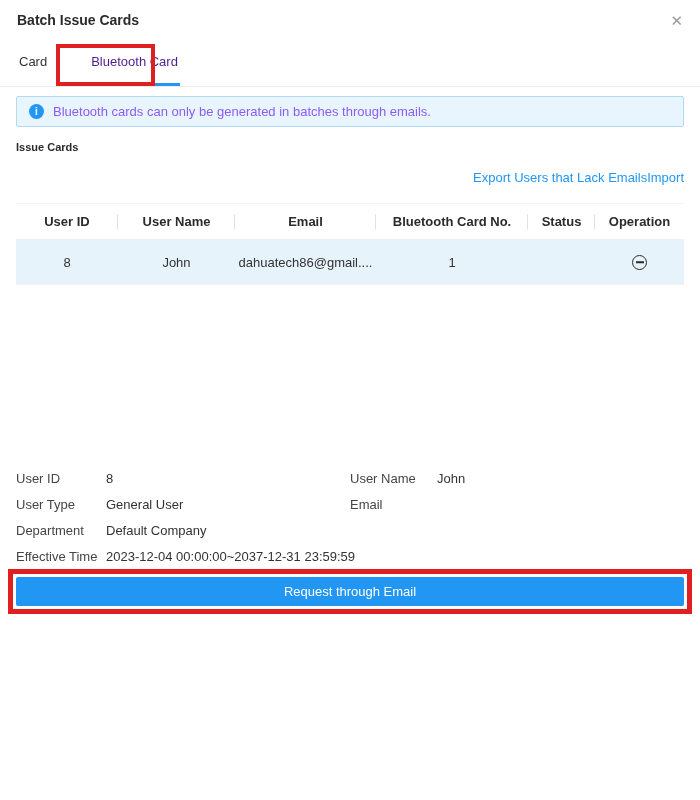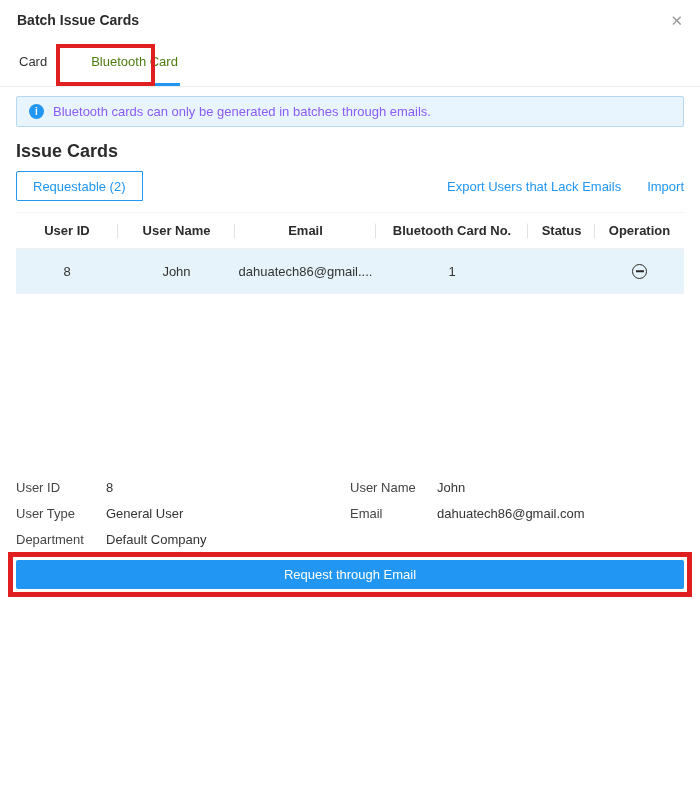--- a/index.html
+++ b/index.html
@@ -22,57 +22,57 @@
 
   
   .tabbar {
     display: flex; gap: 40px; padding: 0 17px; height: 47px;
     border-bottom: 1px solid #ebebeb; align-items: stretch;
   }
   .tab {
     display: flex; align-items: center; cursor: pointer;
     border-bottom: 3px solid transparent; padding: 0 2px; color: #333;
   }
-  .tab.active { color: #4d7c0f; border-bottom-color: #2196f3; }
+  .tab.active { color: #4c1d95; border-bottom-color: #2196f3; }
 
   
   .annotation-tab {
     position: absolute; left: 56px; top: 44px; width: 99px; height: 42px;
     border: 4px solid #e02020; pointer-events: none; z-index: 5;
   }
 
   
   .banner {
     margin: 9px 16px 0; background: #e9f5fe; border: 1px solid #b5d9f3;
     border-radius: 2px; padding: 7px 12px; display: flex; align-items: center; gap: 9px;
   }
   .info-icon {
     flex: 0 0 15px; width: 15px; height: 15px; border-radius: 50%;
     background: #2196f3; color: #fff; font-size: 10px; font-weight: bold;
     display: flex; align-items: center; justify-content: center; font-style: normal;
   }
   .banner-text { color: #8b5cf6; }
 
   
-  .section-title { margin: 14px 16px 0; font-size: 18px; font-weight: bold; color: #2b2b2b; }
+  .section-title { margin: 14px 16px 0; font-size: 11px; font-weight: bold; color: #2b2b2b; }
 
   .controls {
     margin: 9px 16px 0; display: flex; align-items: center; justify-content: space-between;
     height: 30px;
   }
   .segmented { display: flex; }
   .seg-btn {
     height: 30px; padding: 0 16px; background: #fff; border: 1px solid #dcdcdc;
     font-size: 13px; color: #333; cursor: pointer; display: flex; align-items: center;
     font-family: inherit;
   }
   .seg-btn.first { border-radius: 2px 0 0 2px; }
   .seg-btn.last  { border-radius: 0 2px 2px 0; margin-left: -1px; }
   .seg-btn.active { border-color: #2196f3; color: #2196f3; position: relative; z-index: 1; }
-  .links { display: flex; gap: 26px; }
+  .links { display: flex; }
   .link { color: #2196f3; cursor: pointer; }
 
   
   .table { margin: 11px 16px 0; border-top: 1px solid #f4f4f4; }
   .thead { display: flex; height: 36px; align-items: center; border-bottom: 1px solid #f0f0f0; }
   .th {
     font-weight: bold; font-size: 13px; color: #2b2b2b; text-align: center;
     position: relative; display: flex; align-items: center; justify-content: center;
   }
   .th:not(:last-child)::after {
@@ -133,21 +133,20 @@
 
   <div class="banner">
     <span class="info-icon">i</span>
     <span class="banner-text">Bluetooth cards can only be generated in batches through emails.</span>
   </div>
 
   <div class="section-title">Issue Cards</div>
 
   <div class="controls">
     <div class="segmented">
-      <button class="seg-btn first active">Requestable (2)</button>
     </div>
     <div class="links">
       <span class="link">Export Users that Lack Emails</span>
       <span class="link">Import</span>
     </div>
   </div>
 
   <div class="table">
     <div class="thead">
       <div class="th c-uid">User ID</div>
@@ -175,27 +174,32 @@
     <div class="d-row">
       <div class="d-label-l">User ID</div>
       <div class="d-value-l">8</div>
       <div class="d-label-r">User Name</div>
       <div class="d-value-r">John</div>
     </div>
     <div class="d-row">
       <div class="d-label-l">User Type</div>
       <div class="d-value-l">General User</div>
       <div class="d-label-r">Email</div>
-      <div class="d-value-r">dahuatech86@gmail.com</div>
     </div>
     <div class="d-row">
       <div class="d-label-l">Department</div>
       <div class="d-value-l">Default Company</div>
       <div class="d-label-r"></div>
       <div class="d-value-r"></div>
     </div>
+    <div class="d-row">
+      <div class="d-label-l">Effective Time</div>
+      <div class="d-value-l">2023-12-04 00:00:00~2037-12-31 23:59:59</div>
+      <div class="d-label-r"></div>
+      <div class="d-value-r"></div>
+    </div>
   </div>
 
   <div class="annotation-btn">
     <button class="request-btn">Request through Email</button>
   </div>
 
 </div>
 
 </body></html>

